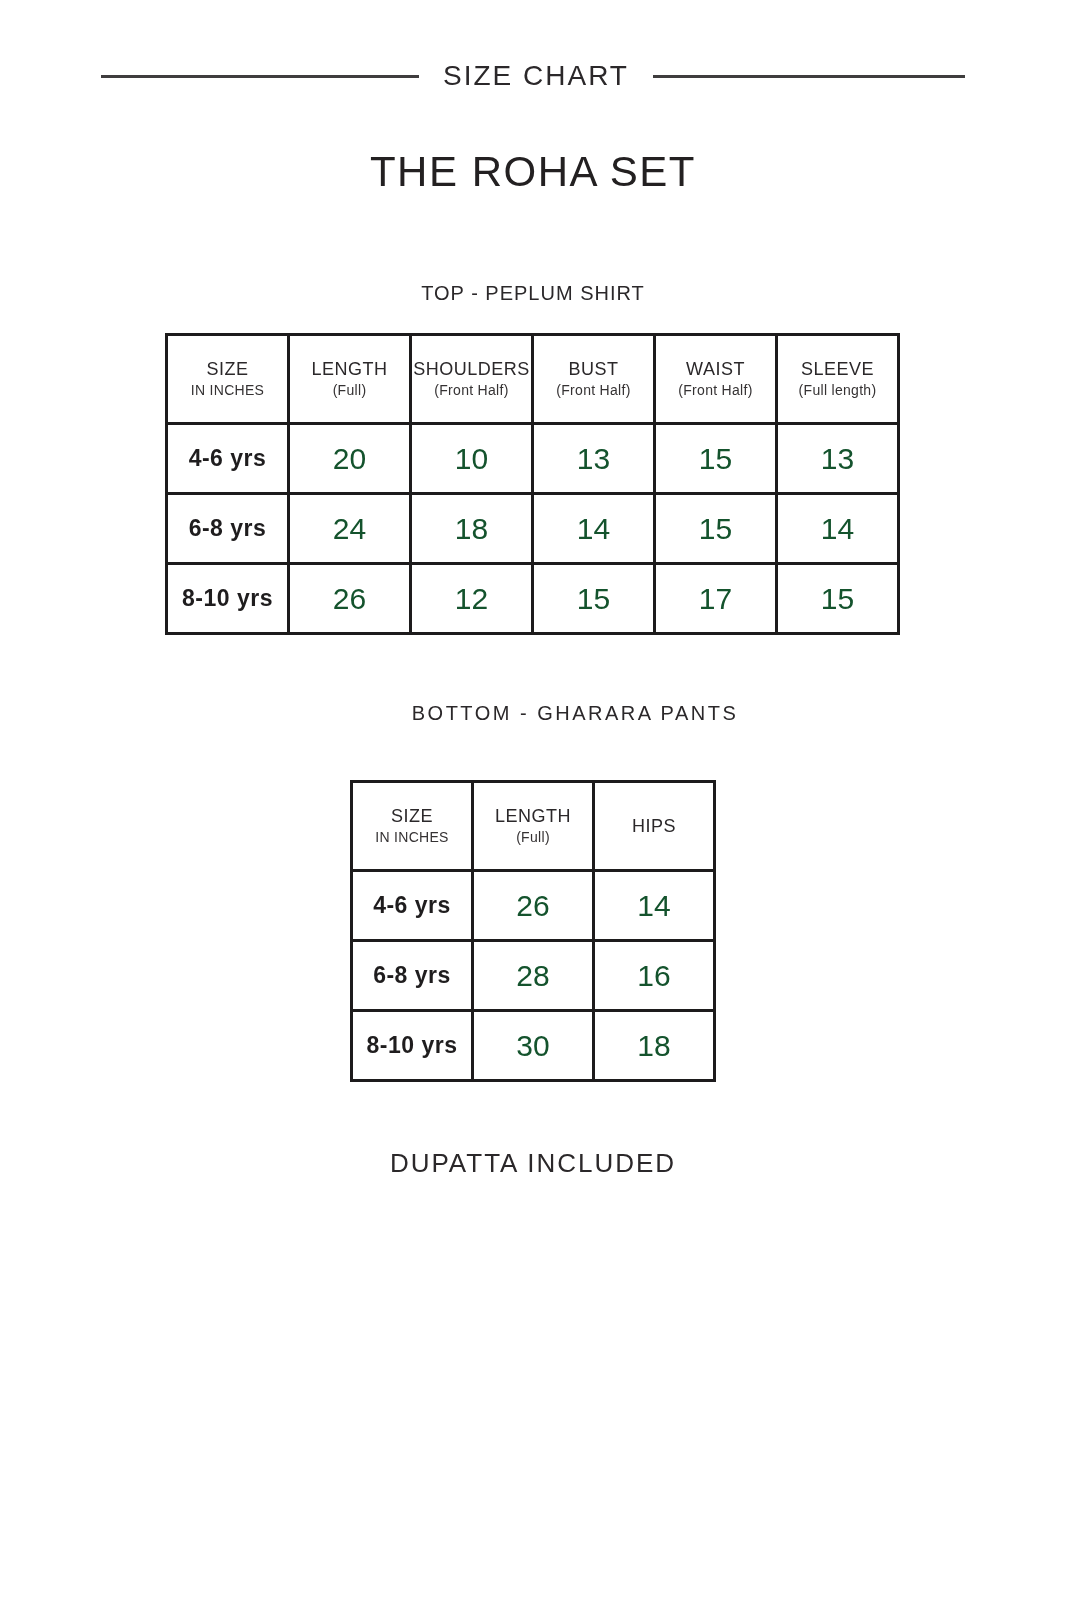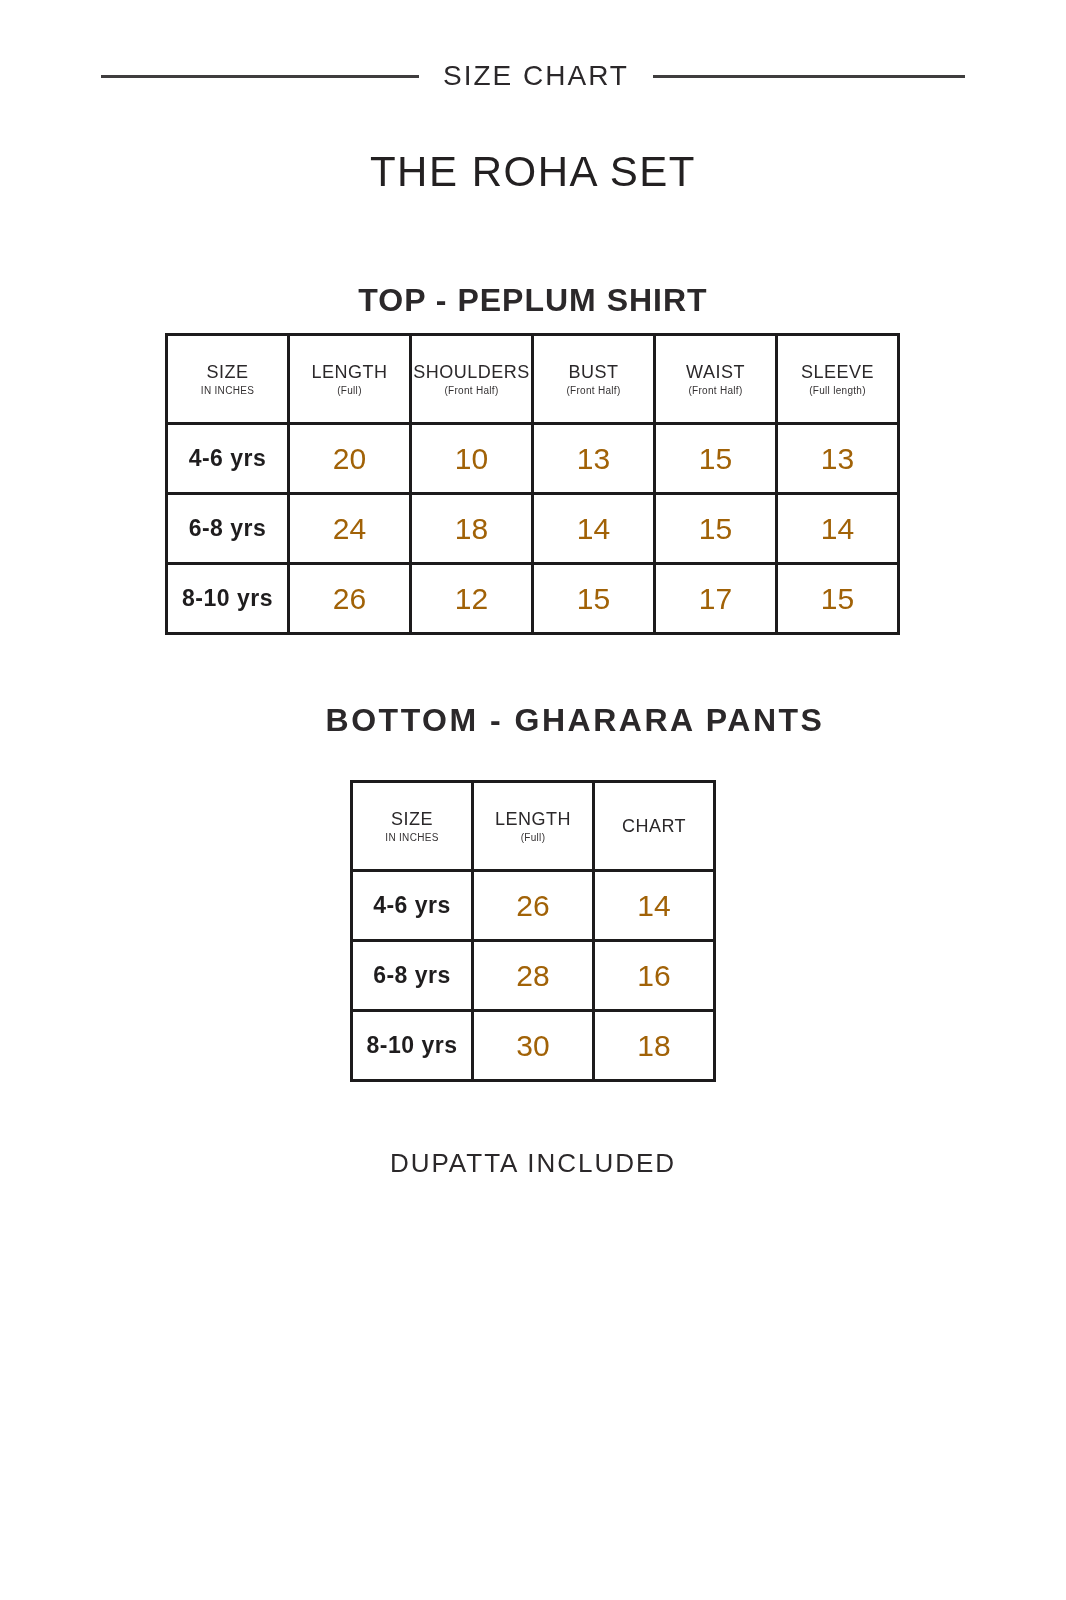--- a/index.html
+++ b/index.html
@@ -49,24 +49,23 @@
     color: #232021;
     white-space: nowrap;
   }
 
   
   .section-title {
     position: absolute;
     left: 0;
     width: 100%;
     text-align: center;
-    font-size: 32px;
-    color: #2b282a;
-    white-space: nowrap;
-    font-weight: bold;
+    font-size: 20px;
+    color: #2b282a;
+    white-space: nowrap;
   }
   .section-title.top-title    { top: 282px; letter-spacing: 1px; }
   .section-title.bottom-title { top: 702px; letter-spacing: 2.5px; margin-left: 42px; }
 
   
   .footer-note {
     position: absolute;
     top: 1148px;
     left: 0;
     width: 100%;
@@ -105,35 +104,35 @@
     width: 366px;
   }
 
   .col-label {
     font-size: 18px;
     letter-spacing: 0.5px;
     color: #2b282a;
     line-height: 1.15;
   }
   .col-sub {
-    font-size: 10px;
+    font-size: 14px;
     letter-spacing: 0.3px;
     color: #353233;
     margin-top: 3px;
     line-height: 1.1;
   }
   .size-cell {
     font-weight: bold;
     font-size: 23px;
     letter-spacing: 0.5px;
     color: #1f1d1e;
   }
   .num-cell {
     font-size: 30px;
-    color: #a16207;
+    color: #14532d;
   }
 </style>
 </head>
 <body>
 
 <div class="page">
 
   <div class="header-row">
     <div class="rule rule-left"></div>
     <div class="header-label">SIZE CHART</div>
@@ -208,21 +207,21 @@
       <tr>
         <th>
           <div class="col-label">SIZE</div>
           <div class="col-sub">IN INCHES</div>
         </th>
         <th>
           <div class="col-label">LENGTH</div>
           <div class="col-sub">(Full)</div>
         </th>
         <th>
-          <div class="col-label">CHART</div>
+          <div class="col-label">HIPS</div>
         </th>
       </tr>
     </thead>
     <tbody>
       <tr>
         <td class="size-cell">4-6 yrs</td>
         <td class="num-cell">26</td>
         <td class="num-cell">14</td>
       </tr>
       <tr>

